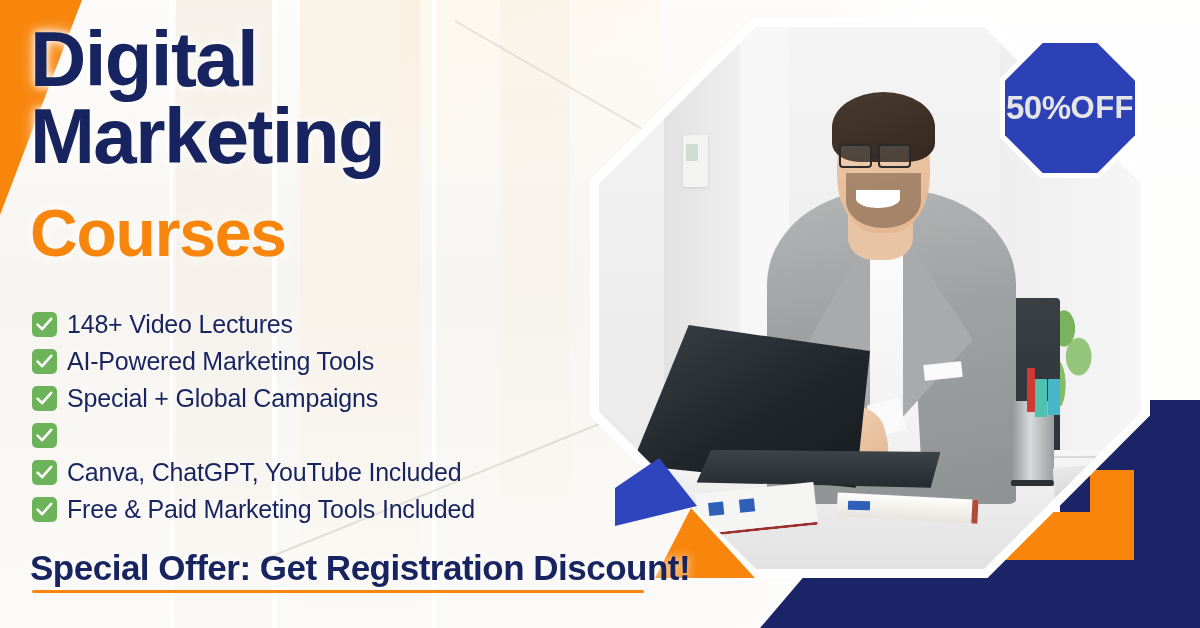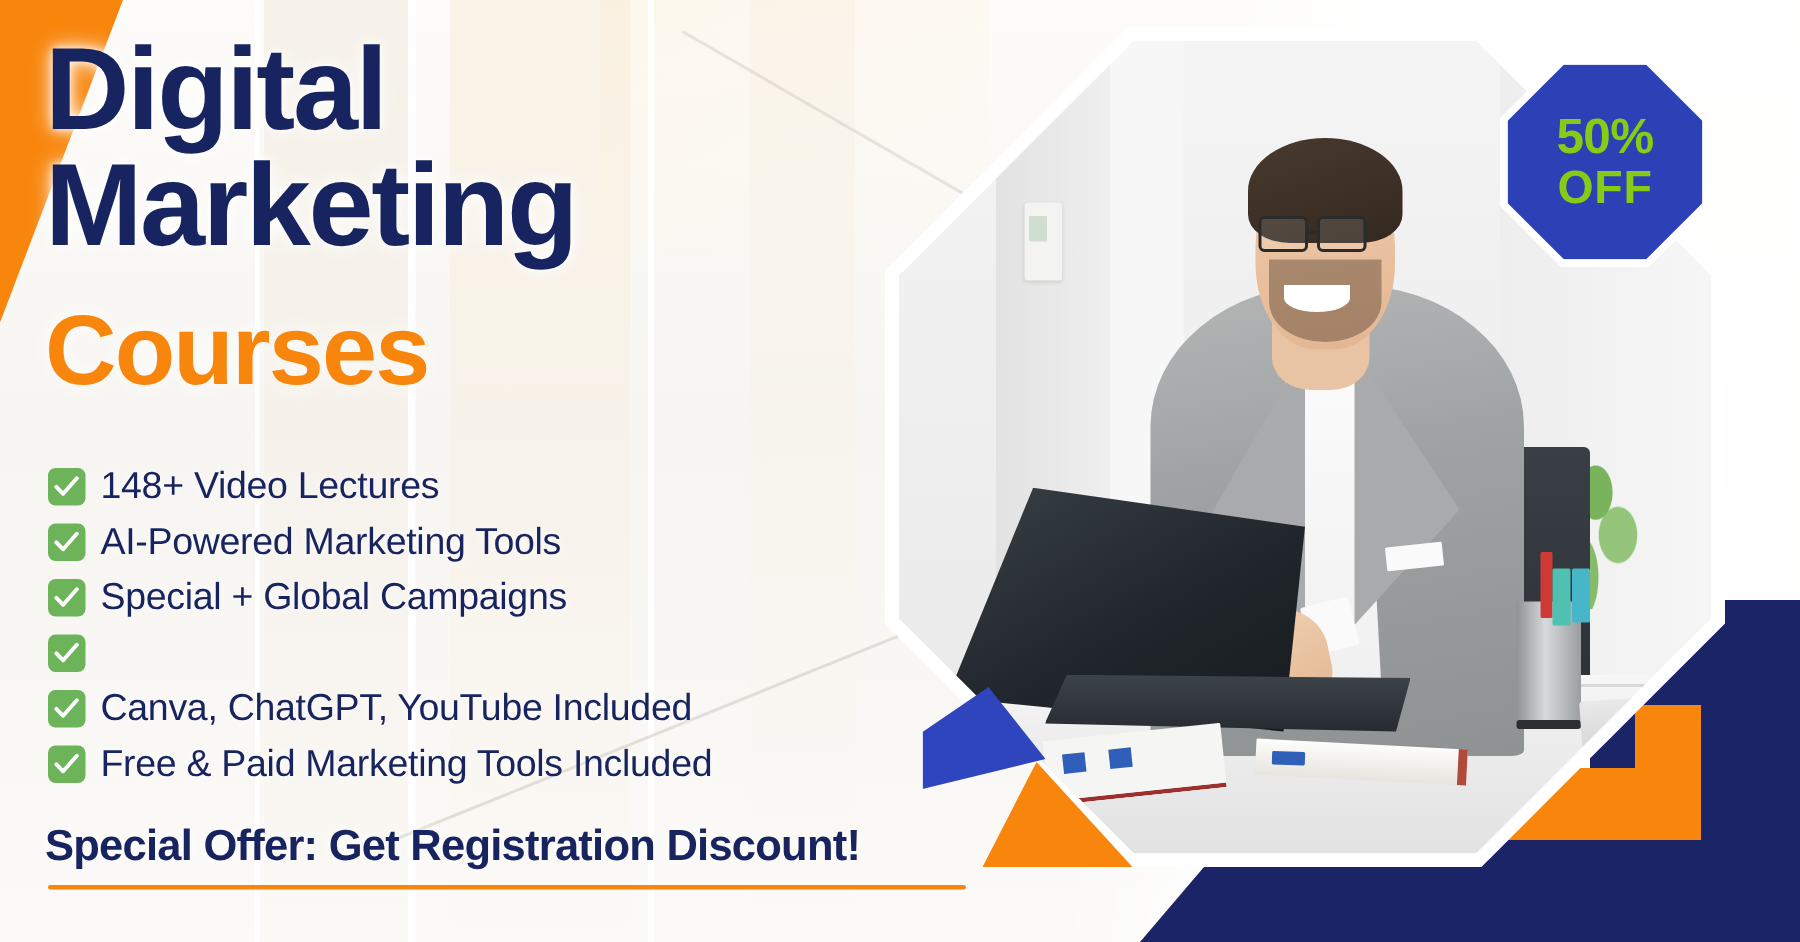--- a/index.html
+++ b/index.html
@@ -120,21 +120,21 @@
   .b-check svg { position:absolute; left:4px; top:5px; }
   .b-text {
     font-size:25px; color:#17245F; font-weight:500;
     letter-spacing:-.2px; white-space:nowrap;
     text-shadow:0 0 8px rgba(255,255,255,.95);
   }
 
   
   .offer {
     position:absolute; left:30px; top:548px;
-    font-size:29px; font-weight:700; color:#17245F;
+    font-size:35px; font-weight:700; color:#17245F;
     letter-spacing:-.5px; white-space:nowrap;
     text-shadow:0 0 10px rgba(255,255,255,.95);
   }
   .offer-rule {
     position:absolute; left:32px; top:590px;
     width:612px; height:3px; background:#F8860D; border-radius:2px;
   }
 
   
   .octa-wrap {
@@ -276,22 +276,22 @@
   .badge {
     position:absolute; left:1000px; top:38px; width:140px; height:140px;
   }
   .badge-outer {
     position:absolute; inset:0; background:#ffffff;
     clip-path:polygon(29% 0, 71% 0, 100% 29%, 100% 71%, 71% 100%, 29% 100%, 0 71%, 0 29%);
   }
   .badge-inner {
     position:absolute; inset:5px; background:#2C41B5;
     clip-path:polygon(29% 0, 71% 0, 100% 29%, 100% 71%, 71% 100%, 29% 100%, 0 71%, 0 29%);
-    display:flex; flex-direction:column; align-items:center; justify-content:center;
-    color:#84cc16; font-weight:700; line-height:1.06;
+    display:flex; align-items:center; justify-content:center;
+    color:#e5e5e5; font-weight:700; line-height:1.06;
   }
   .badge-pct { font-size:33px; letter-spacing:-.5px; }
   .badge-off { font-size:31px; letter-spacing:.5px;text-align:center; }
 </style>
 </head>
 <body>
 
 <div class="banner">
 
   <div class="bg-office">

